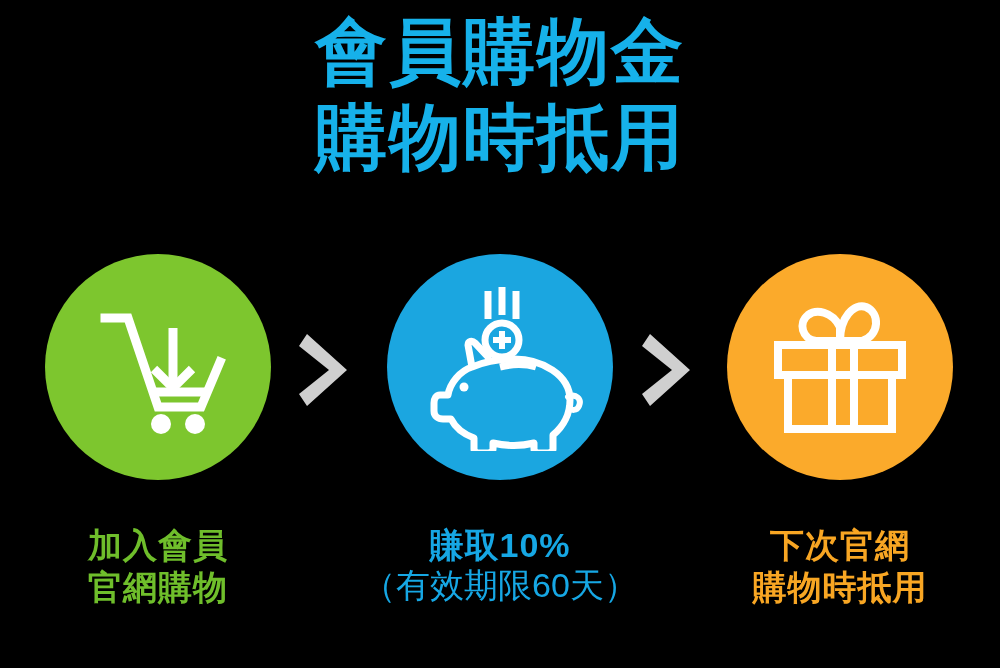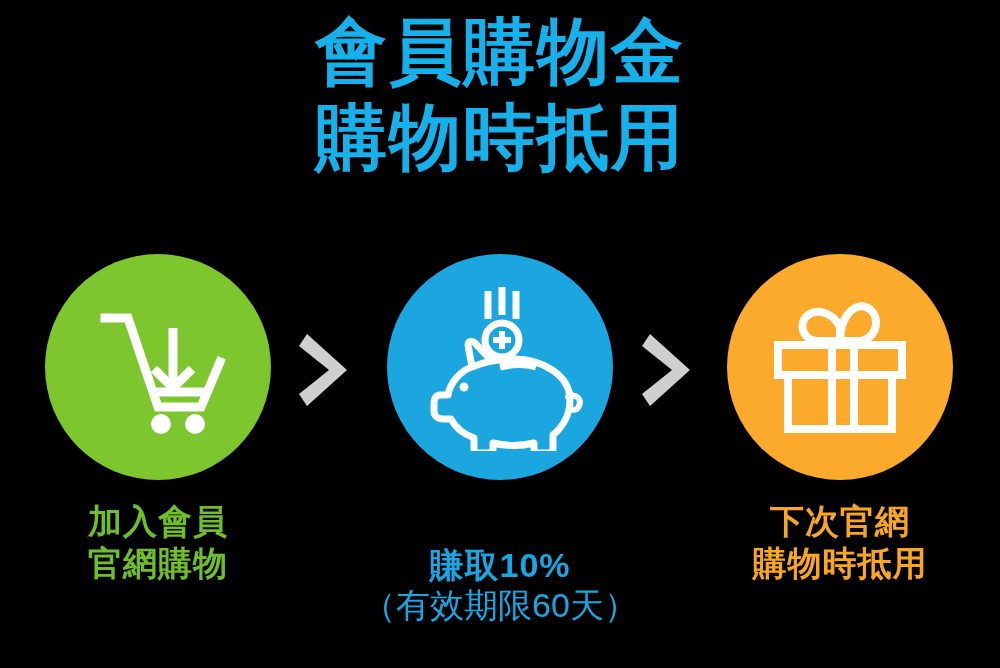--- a/index.html
+++ b/index.html
@@ -70,33 +70,33 @@
     top: 78px;
     width: 58px;
     height: 76px;
   }
   .chevron-1 { left: 297px; }
   .chevron-2 { left: 640px; }
 
   
   .captions {
     position: absolute;
-    top: 500px;
+    top: 524px;
     left: 0;
     width: 1000px;
     height: 140px;
   }
   .caption {
     position: absolute;
     top: 0;
     width: 340px;
     text-align: center;
   }
   .caption-1 { left: -12px; }
-  .caption-2 { left: 330px; margin-top: 44px; }
+  .caption-2 { left: 330px; }
   .caption-3 { left: 670px; }
 
   .caption-line {
     display: block;
     font-size: 34px;
     line-height: 42px;
     font-weight: bold;
     letter-spacing: 1px;
     white-space: nowrap;
   }

